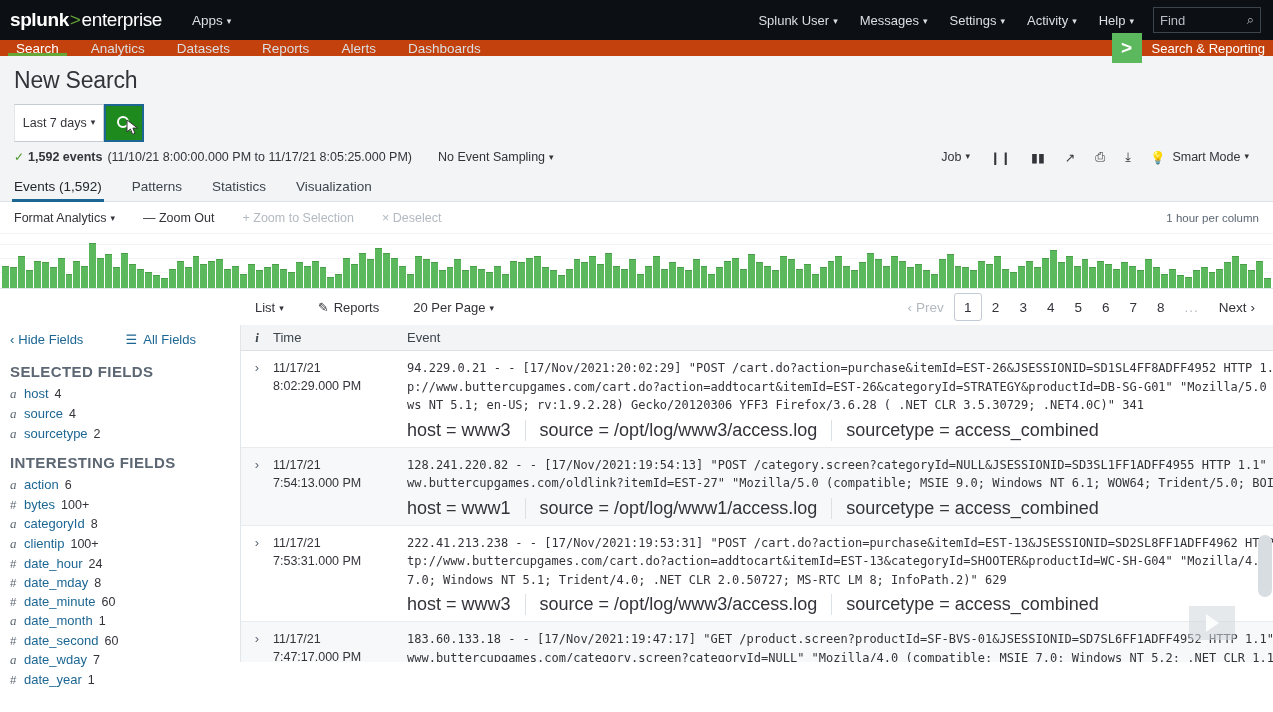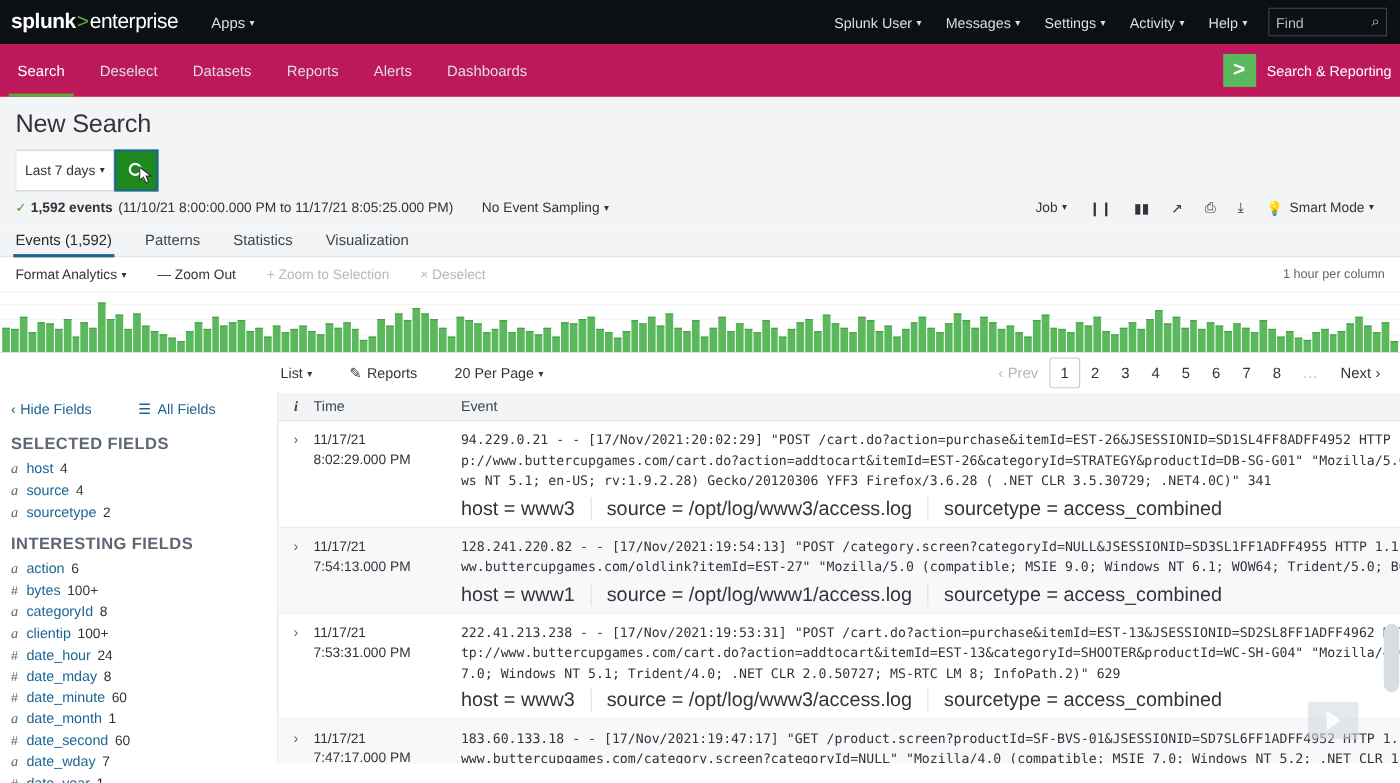--- a/index.html
+++ b/index.html
@@ -24,21 +24,21 @@
   .topbar-right { margin-left:auto; display:flex; align-items:center; gap:0; }
   .topbar-right .tb-item { font-size:13px; color:#dcdfe3; padding:0 11px; white-space:nowrap; }
   .find-box {
     margin-left:8px; width:108px; height:26px; border:1px solid #3c444d;
     background:#0c1014; display:flex; align-items:center; padding:0 6px;
     font-size:13px; color:#b7bdc4; justify-content:space-between;
   }
   .find-box .mag { font-size:13px; color:#b7bdc4; }
   
   .appnav {
-    height:48px; background:#be185d; display:flex; align-items:stretch;
+    height:16px; background:#c2410c; display:flex; align-items:stretch;
     padding-left:0; position:relative;
   }
   .appnav-items { display:flex; align-items:stretch; }
   .appnav-item {
     color:#dcdfe3; font-size:13.5px; padding:0 16px; display:flex; align-items:center;
     position:relative;
   }
   .appnav-item.active { color:#fff; }
   .appnav-item.active::after {
     content:""; position:absolute; left:8px; right:8px; bottom:0; height:3px; background:#65a637;
@@ -113,21 +113,21 @@
   .lc { margin-right:34px; color:#33333a; white-space:nowrap; }
   .pager { margin-left:auto; display:flex; align-items:center; padding-right:8px; }
   .pg { padding:0 10px; color:#33333a; font-size:13.5px; }
   .pg.dim { color:#b2b9c0; }
   .pg.cur {
     border:1px solid #c3cbd4; border-radius:3px; width:28px; height:28px;
     display:flex; align-items:center; justify-content:center; padding:0; color:#33333a;
   }
   .pg.dots { color:#b2b9c0; letter-spacing:1px; }
   
-  .split { display:flex; height:337px;gap:12px; }
+  .split { display:flex; height:337px; }
   .sidebar { width:240px; background:#fff; padding:0 0 0 0; }
   .sb-head { display:flex; align-items:center; height:28px; font-size:13px; padding:0 10px; }
   .hide-fields { color:#1c6693; }
   .all-fields { margin-left:auto; color:#1c6693; display:flex; align-items:center; gap:6px;
                 padding-right:34px; }
   .sb-group { font-size:15px; color:#5c6773; font-weight:bold; letter-spacing:0.4px;
               padding:10px 10px 4px 10px; }
   .field { display:flex; align-items:baseline; padding:2px 10px; font-size:13px; }
   .ftype { font-size:11.5px; color:#5c6773; width:14px; flex:0 0 14px; }
   .ftype.str { font-style:italic; font-family:"Liberation Serif", serif; font-size:13px; }
@@ -198,21 +198,21 @@
     </div>
   </div>
 </div>
 
 <div class="appnav">
   <div class="appnav-items">
     <div class="appnav-item active">
         <span>Search</span>
       </div>
     <div class="appnav-item">
-        <span>Deselect</span>
+        <span>Analytics</span>
       </div>
     <div class="appnav-item">
         <span>Datasets</span>
       </div>
     <div class="appnav-item">
         <span>Reports</span>
       </div>
     <div class="appnav-item">
         <span>Alerts</span>
       </div>

